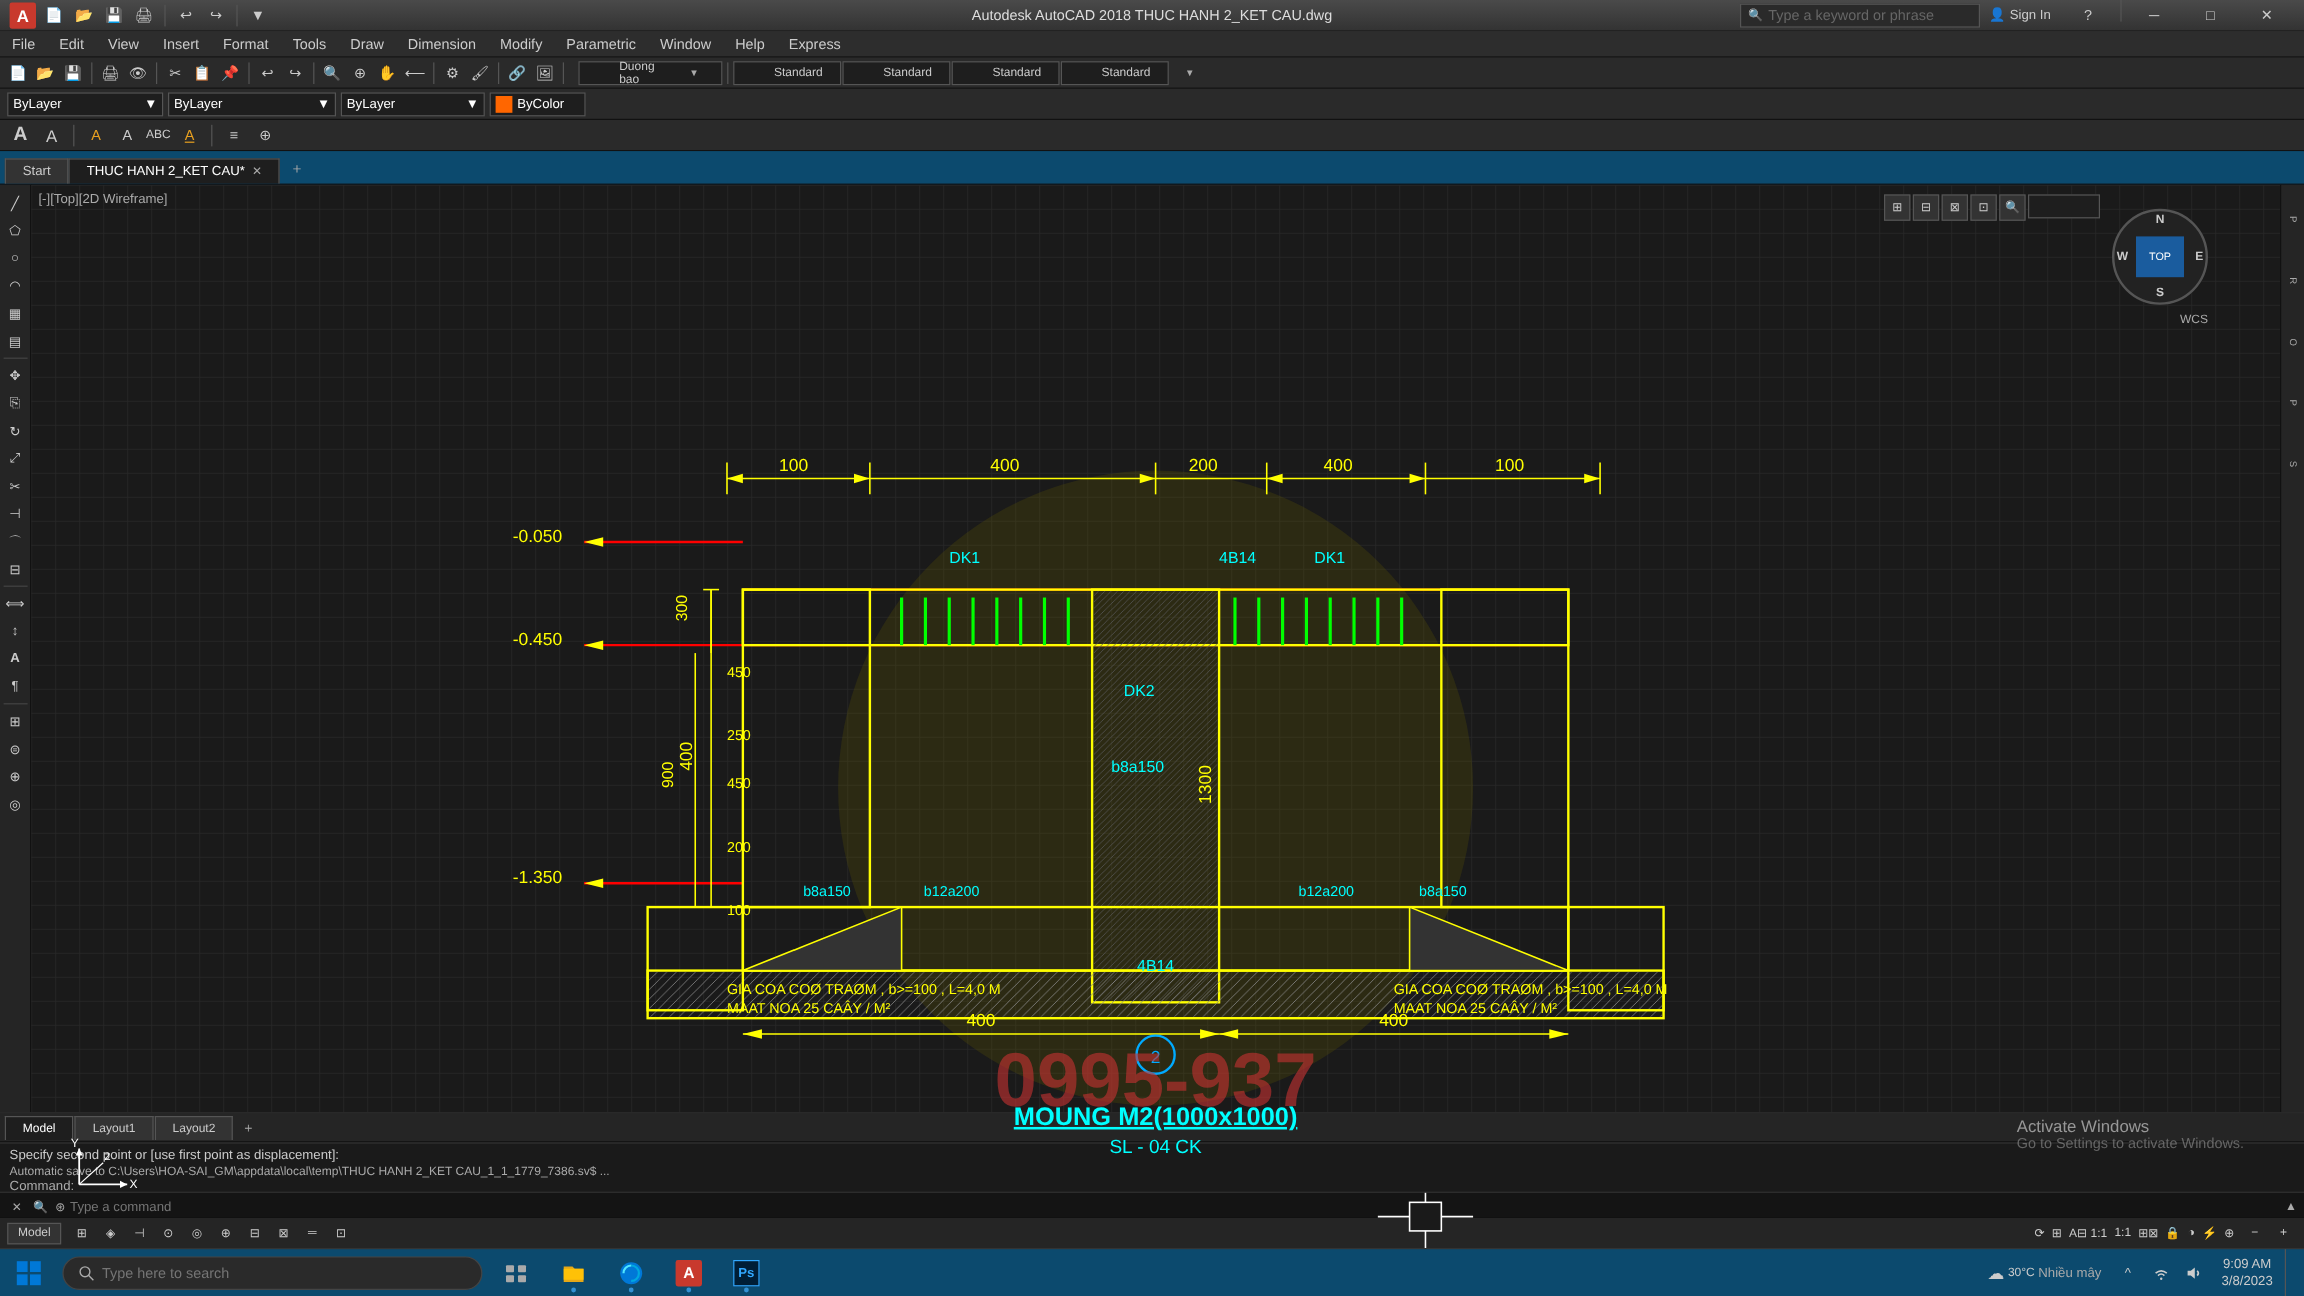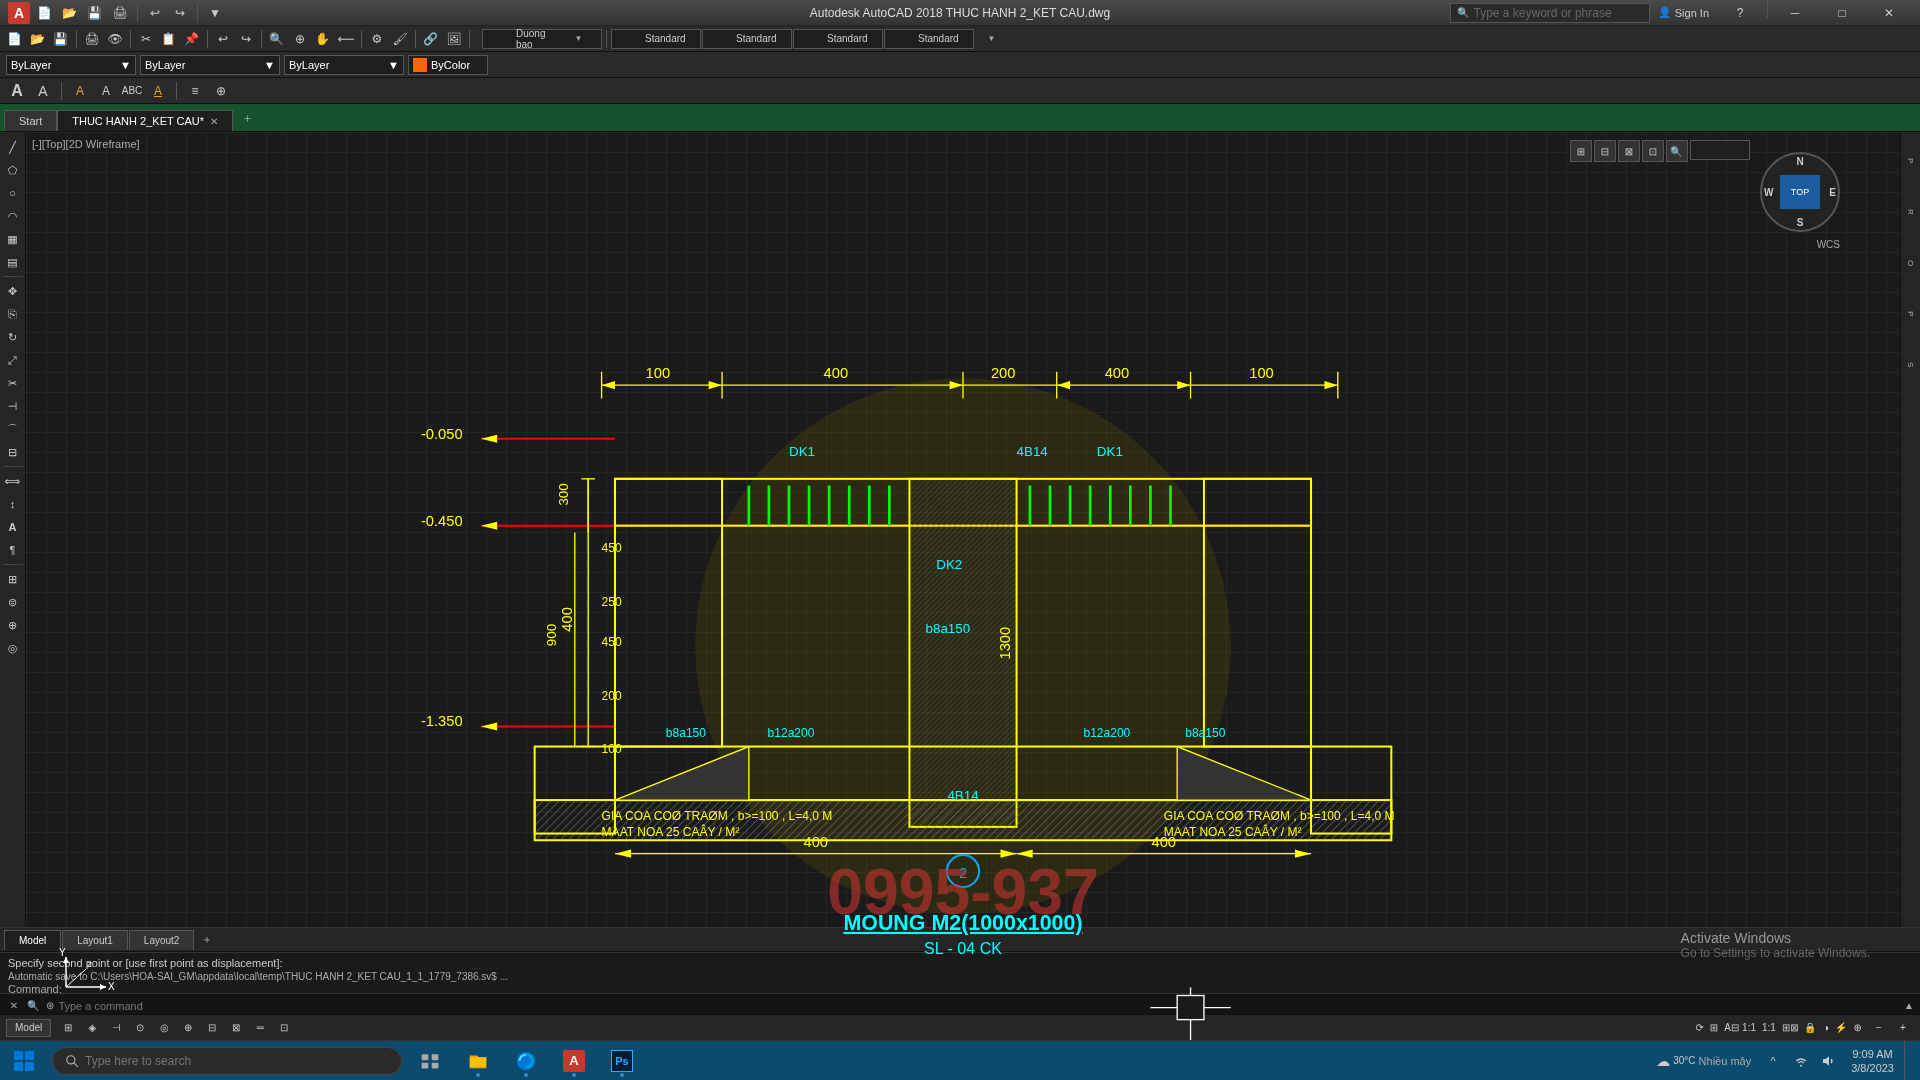--- a/index.html
+++ b/index.html
@@ -12,21 +12,21 @@
       border-bottom: 1px solid #222; padding: 0 8px;
     }
     #title-bar .title-center { position: absolute; left: 50%; transform: translateX(-50%); font-size: 12px; color: #ddd; white-space: nowrap; }
     #title-bar .title-left { display: flex; align-items: center; gap: 4px; }
     #title-bar .quick-access { display: flex; align-items: center; gap: 3px; }
     #title-bar .win-controls { display: flex; gap: 1px; }
     #title-bar .win-btn { width: 46px; height: 26px; display: flex; align-items: center; justify-content: center; cursor: pointer; font-size: 12px; color: #ccc; }
     .search-box-title { width: 200px; height: 20px; background: #2a2a2a; border: 1px solid #555; padding: 0 6px; color: #aaa; font-size: 11px; display: flex; align-items: center; }
 
     
-    #doc-tabs { background: #14532d; height: 28px; display: flex; align-items: flex-end; border-bottom: 1px solid #111; padding-left: 4px; }
+    #doc-tabs { background: #0c4a6e; height: 28px; display: flex; align-items: flex-end; border-bottom: 1px solid #111; padding-left: 4px; }
     .doc-tab { padding: 4px 14px; background: #333; border: 1px solid #555; border-bottom: none; font-size: 11px; color: #ccc; cursor: pointer; display: flex; align-items: center; gap: 6px; }
     .doc-tab.active { background: #1e1e1e; color: #fff; }
     .doc-tab-close { font-size: 10px; color: #aaa; }
     .doc-tab-add { padding: 4px 8px; color: #aaa; cursor: pointer; }
 
     
     #toolbar-row1 { height: 28px; background: #2a2a2a; border-bottom: 1px solid #111; display: flex; align-items: center; padding: 0 4px; gap: 2px; flex-wrap: nowrap; overflow: hidden; }
     .tb-btn { width: 22px; height: 22px; display: flex; align-items: center; justify-content: center; cursor: pointer; background: transparent; border: 1px solid transparent; font-size: 12px; color: #ccc; }
     .tb-sep { width: 1px; height: 18px; background: #555; margin: 0 3px; }
 
@@ -157,20 +157,35 @@
       <div class="win-controls">
         <div class="win-btn">?</div>
         <div class="tb-sep"></div>
         <div class="win-btn">─</div>
         <div class="win-btn">□</div>
         <div class="win-btn close">✕</div>
       </div>
     </div>
   </div>
 
+  <div id="menu-bar-row">
+    <div class="menu-item">File</div>
+    <div class="menu-item">Edit</div>
+    <div class="menu-item">View</div>
+    <div class="menu-item">Insert</div>
+    <div class="menu-item">Format</div>
+    <div class="menu-item">Tools</div>
+    <div class="menu-item">Draw</div>
+    <div class="menu-item">Dimension</div>
+    <div class="menu-item">Modify</div>
+    <div class="menu-item">Parametric</div>
+    <div class="menu-item">Window</div>
+    <div class="menu-item">Help</div>
+    <div class="menu-item">Express</div>
+  </div>
 
   <div id="toolbar-row1" style="height:26px;background:#2a2a2a;border-bottom:1px solid #111;display:flex;align-items:center;padding:0 4px;gap:1px;overflow:hidden;">
     <div class="tb-btn">📄</div>
     <div class="tb-btn">📂</div>
     <div class="tb-btn">💾</div>
     <div class="tb-sep"></div>
     <div class="tb-btn">🖨</div>
     <div class="tb-btn">👁</div>
     <div class="tb-sep"></div>
     <div class="tb-btn">✂</div>

